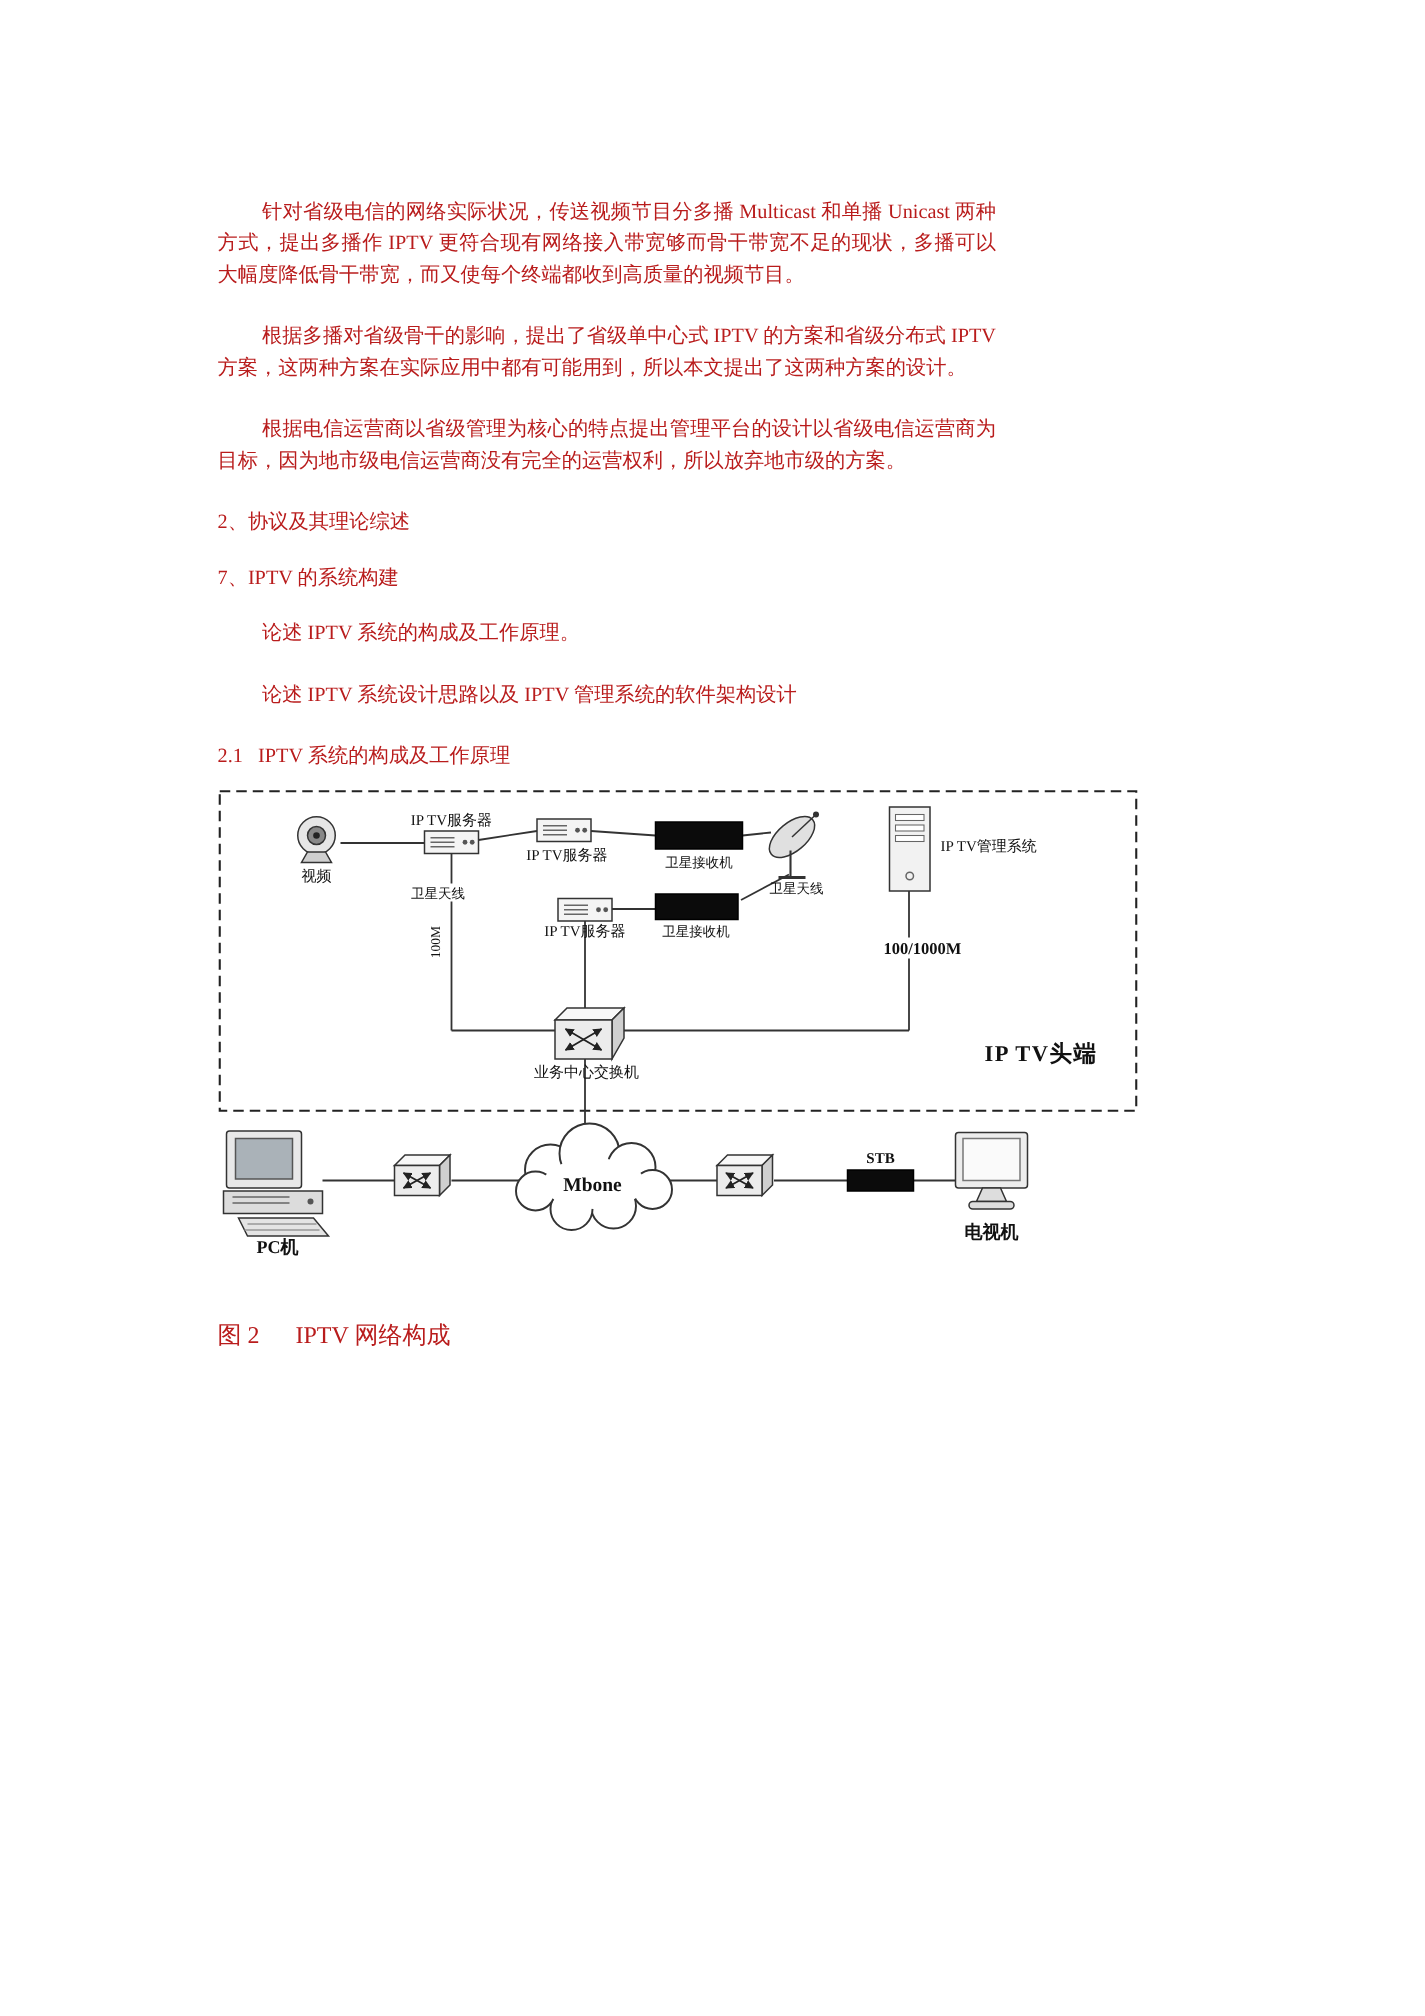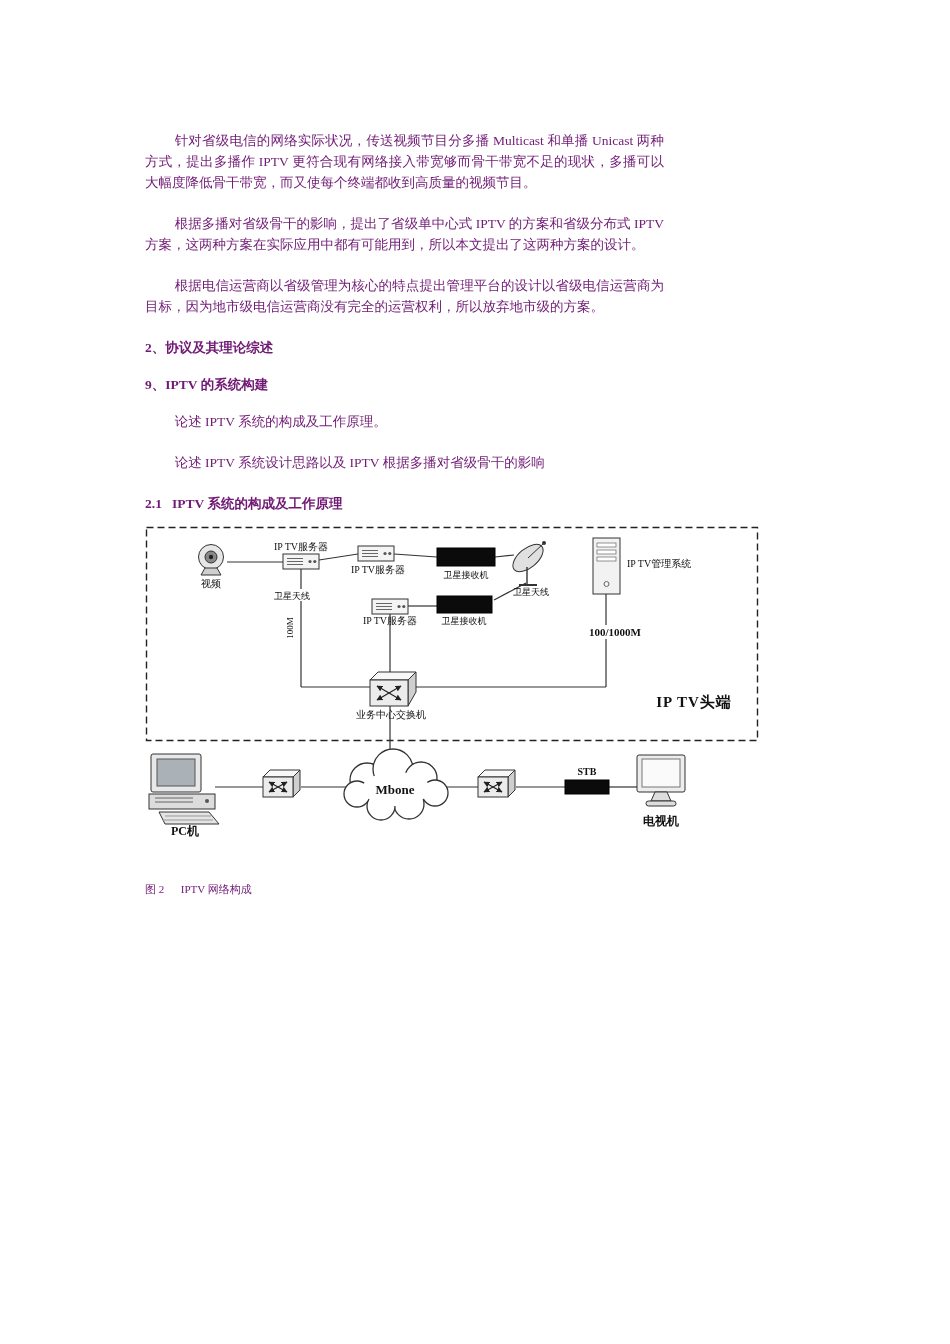--- a/index.html
+++ b/index.html
@@ -3,67 +3,67 @@
 <meta charset="utf-8">
 <style>
   html, body { margin: 0; padding: 0; background: #ffffff; }
   .page {
     width: 802px;
     height: 1344px;
     box-sizing: border-box;
     padding: 130px 138px 40px 145px;
     background: #ffffff;
     font-family: "Liberation Serif", "DejaVu Serif", serif;
-    color: #701a75;
+    color: #b91c1c;
     overflow: hidden;
   }
   .para {
     font-size: 13.5px;
     line-height: 21px;
     margin: 0 0 20px 0;
     text-indent: 2.2em;
     text-align: justify;
     font-weight: normal;
   }
   .heading, .chapter, .section {
     font-size: 13.5px;
     line-height: 21px;
-    font-weight: bold;
+    font-weight: normal;
     white-space: pre-wrap;
     margin: 0 0 16px 0;
   }
   .chapter { margin: 118px 0 17px 0; }
   .section { margin: 0 0 12px 0; }
   .diagram-wrap { margin: 0; }
   .net-diagram text {
     font-family: "Liberation Serif", "DejaVu Serif", serif;
     fill: #111;
   }
   .caption {
-    font-size: 11px;
+    font-size: 16px;
     line-height: 21px;
     margin: 14px 0 0 0;
     white-space: pre-wrap;
   }
 </style>
 </head>
 <body>
 
 <div class="page">
 
   <p class="para">针对省级电信的网络实际状况，传送视频节目分多播 Multicast 和单播 Unicast 两种方式，提出多播作 IPTV 更符合现有网络接入带宽够而骨干带宽不足的现状，多播可以大幅度降低骨干带宽，而又使每个终端都收到高质量的视频节目。</p>
   <p class="para">根据多播对省级骨干的影响，提出了省级单中心式 IPTV 的方案和省级分布式 IPTV 方案，这两种方案在实际应用中都有可能用到，所以本文提出了这两种方案的设计。</p>
   <p class="para">根据电信运营商以省级管理为核心的特点提出管理平台的设计以省级电信运营商为目标，因为地市级电信运营商没有完全的运营权利，所以放弃地市级的方案。</p>
 
   <div class="heading">2、协议及其理论综述</div>
 
-  <div class="heading">9、IPTV 的系统构建</div>
+  <div class="heading">7、IPTV 的系统构建</div>
   <p class="para">论述 IPTV 系统的构成及工作原理。</p>
 
-  <p class="para">论述 IPTV 系统设计思路以及 IPTV 根据多播对省级骨干的影响</p>
+  <p class="para">论述 IPTV 系统设计思路以及 IPTV 管理系统的软件架构设计</p>
 
   <div class="section">2.1   IPTV 系统的构成及工作原理</div>
 
   <div class="diagram-wrap">
     <svg class="net-diagram" width="630" height="335" viewBox="0 0 630 335">
       <defs>
         <marker id="arr" viewBox="0 0 10 10" refX="9" refY="5" markerWidth="5" markerHeight="5" orient="auto-start-reverse">
           <path d="M0,0 L10,5 L0,10 z" fill="#222"></path>
         </marker>
         <g id="server-box">

